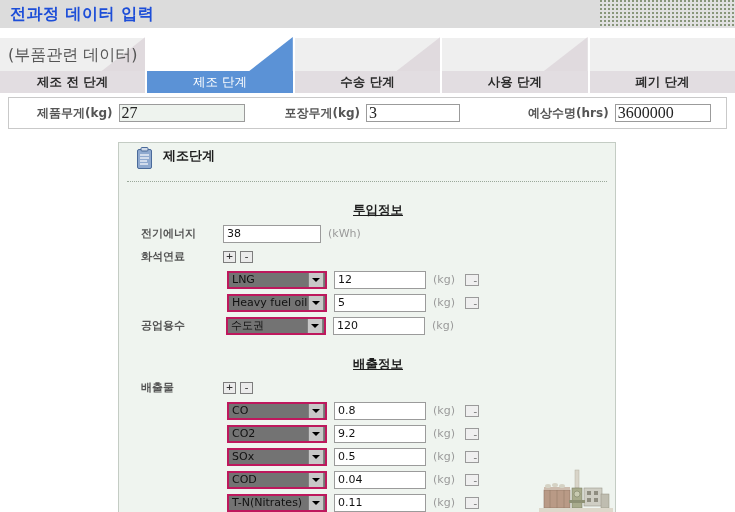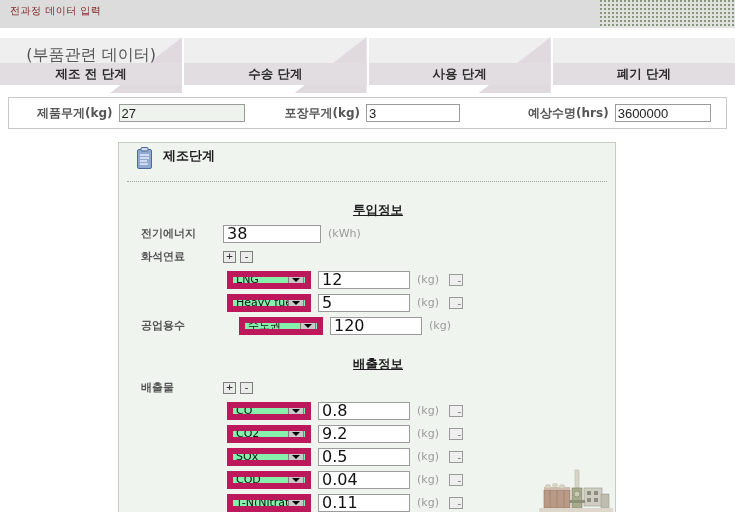--- a/index.html
+++ b/index.html
@@ -34,23 +34,23 @@
     background-color: #e2e2e2;
     background-image:
       radial-gradient(circle at 1px 1px, #7a8a6a 0.9px, transparent 1.1px);
     background-size: 4px 4px;
     opacity: 0.85;
   }
   #page-header .hdr-title {
     position: absolute;
     left: 10px;
     top: 4px;
-    font-size: 10px;
-    font-weight: normal;
-    color: #7f1d1d;
+    font-size: 16px;
+    font-weight: bold;
+    color: #1d4ed8;
     letter-spacing: 0.5px;
   }
   .hdr-underline {
     height: 2px;
     background: #ffffff;
   }
 
   
   #tabstrip {
     position: relative;
@@ -90,21 +90,21 @@
     top: 8px;
     width: 100%;
     text-align: center;
     font-size: 16px;
     color: #555555;
     z-index: 3;
   }
   .tab .tab-label {
     position: absolute;
     left: 0;
-    bottom: 8px;
+    bottom: 0;
     width: 100%;
     height: 22px;
     line-height: 22px;
     text-align: center;
     font-size: 12.5px;
     font-weight: bold;
     color: #2b2b2b;
     background: #e2dde1;
     z-index: 2;
   }
@@ -134,22 +134,22 @@
   .sum-label {
     font-size: 12px;
     font-weight: bold;
     color: #555555;
     margin-right: 6px;
   }
   .sum-input {
     height: 16px;
     border: 1px solid #9b9b9b;
     background: #eef3ee;
-    font-family: Liberation Sans, sans-serif;
-    font-size: 13px;
+    font-family: Liberation Serif, serif;
+    font-size: 16px;
     color: #222222;
     padding: 0 2px;
     box-sizing: content-box;
   }
   .sum-input.plain { background: #ffffff; }
 
   
   #main-panel {
     position: absolute;
     left: 118px;
@@ -231,24 +231,24 @@
     border: 1px solid #9a9a9a;
     background: #efefef;
     color: #777777;
     box-sizing: border-box;
     font-family: "DejaVu Sans Mono", monospace;
     margin-left: 6px;
     cursor: pointer;
   }
 
   .sel {
-    width: 84px;
+    width: 100px;
     height: 18px;
-    border: 6px solid #be185d;
-    background: #86efac;
+    border: 2px solid #be185d;
+    background: #737373;
     position: relative;
     font-size: 11px;
     color: #111111;
     box-sizing: border-box;
     overflow: hidden;
     display: flex;
     align-items: center;
     cursor: pointer;
   }
   .sel .sel-text {
@@ -279,21 +279,21 @@
     border-right: 4px solid transparent;
     border-top: 4px solid #000000;
   }
 
   .txt {
     width: 92px;
     height: 18px;
     border: 1px solid #9b9b9b;
     background: #ffffff;
     font-family: "DejaVu Sans", "Liberation Sans", sans-serif;
-    font-size: 16px;
+    font-size: 11px;
     color: #111111;
     padding: 0 3px;
     box-sizing: border-box;
     margin-left: 7px;
   }
   .unit {
     font-size: 11px;
     color: #9a9a9a;
     margin-left: 7px;
     width: 26px;
@@ -322,20 +322,26 @@
 
 <div id="tabstrip">
 
   <div class="tab">
     <div class="tab-top"></div>
     <div class="tab-tri"></div>
     <div class="tab-sub">(부품관련 데이터)</div>
     <div class="tab-label">제조 전 단계</div>
   </div>
 
+  <div class="tab tab-active">
+    <div class="tab-top"></div>
+    <div class="tab-tri"></div>
+    <div class="tab-sub"></div>
+    <div class="tab-label">제조 단계</div>
+  </div>
 
   <div class="tab">
     <div class="tab-top"></div>
     <div class="tab-tri"></div>
     <div class="tab-sub"></div>
     <div class="tab-label">수송 단계</div>
   </div>
 
   <div class="tab">
     <div class="tab-top"></div>
@@ -419,21 +425,21 @@
       <span class="sel-text">Heavy fuel oil</span>
       <span class="sel-arrow"></span>
     </div>
     <input class="txt" value="5" style="">
     <span class="unit">(kg)</span>
     <button class="minus-right">-</button>
   </div>
 
   <div class="row">
     <span class="row-label">공업용수</span>
-    <div class="sel" style="margin-left:16px;">
+    <div class="sel" style="margin-left:3px;">
       <span class="sel-text">수도권</span>
       <span class="sel-arrow"></span>
     </div>
     <input class="txt" value="120" style="">
     <span class="unit">(kg)</span>
   </div>
 
   <div class="section-title">배출정보</div>
 
   <div class="row">

